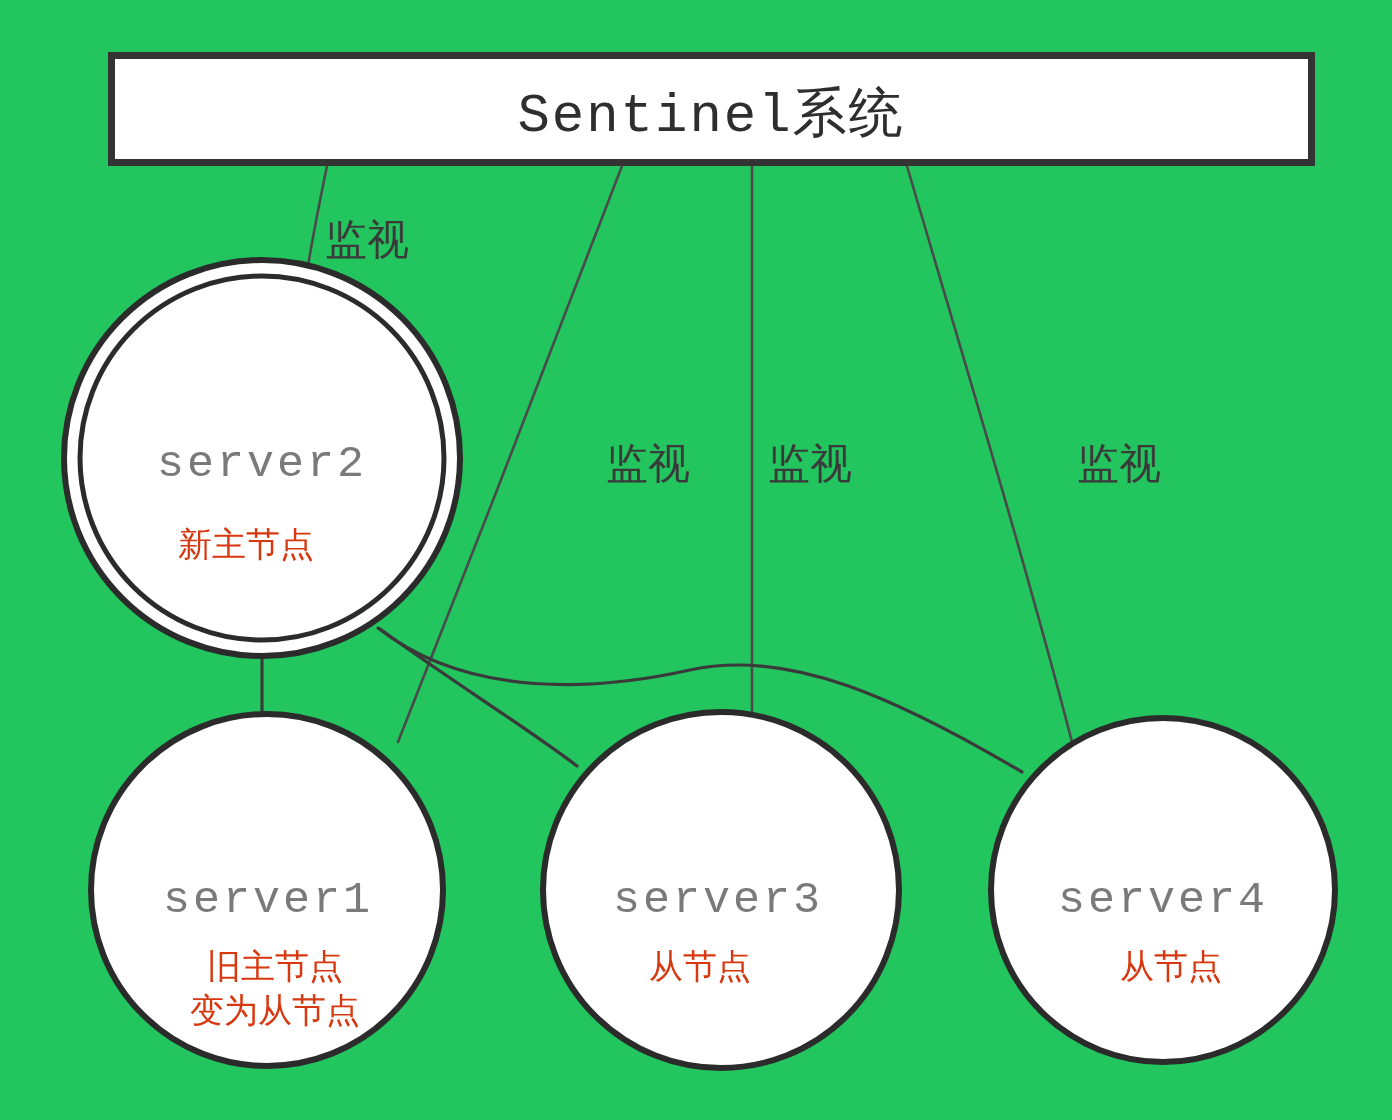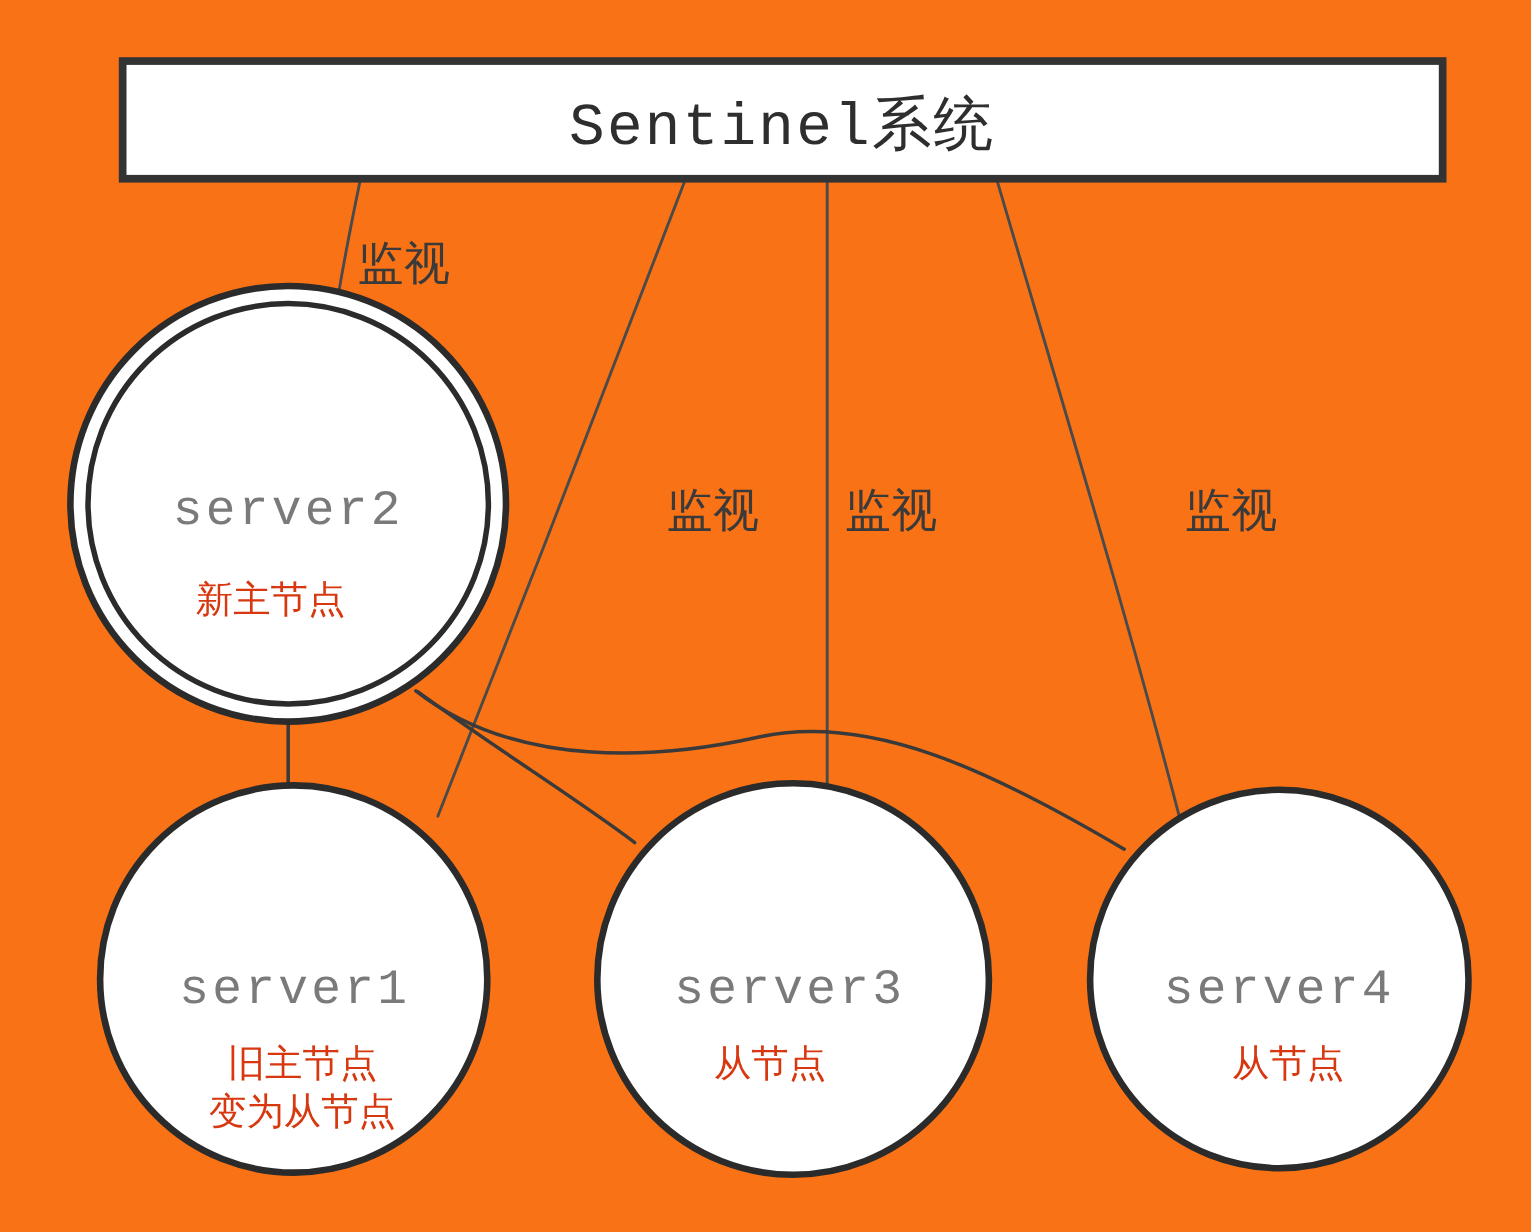--- a/index.html
+++ b/index.html
@@ -8,21 +8,21 @@
     padding: 0;
     background: #ffffff;
   }
   body {
     font-family: "Liberation Serif", "DejaVu Serif", serif;
   }
   #stage {
     position: relative;
     width: 1392px;
     height: 1120px;
-    background: #f97316;
+    background: #22c55e;
     overflow: hidden;
   }
   #diagram-svg {
     position: absolute;
     top: 0;
     left: 0;
     width: 1392px;
     height: 1120px;
   }
   .node-circle {

